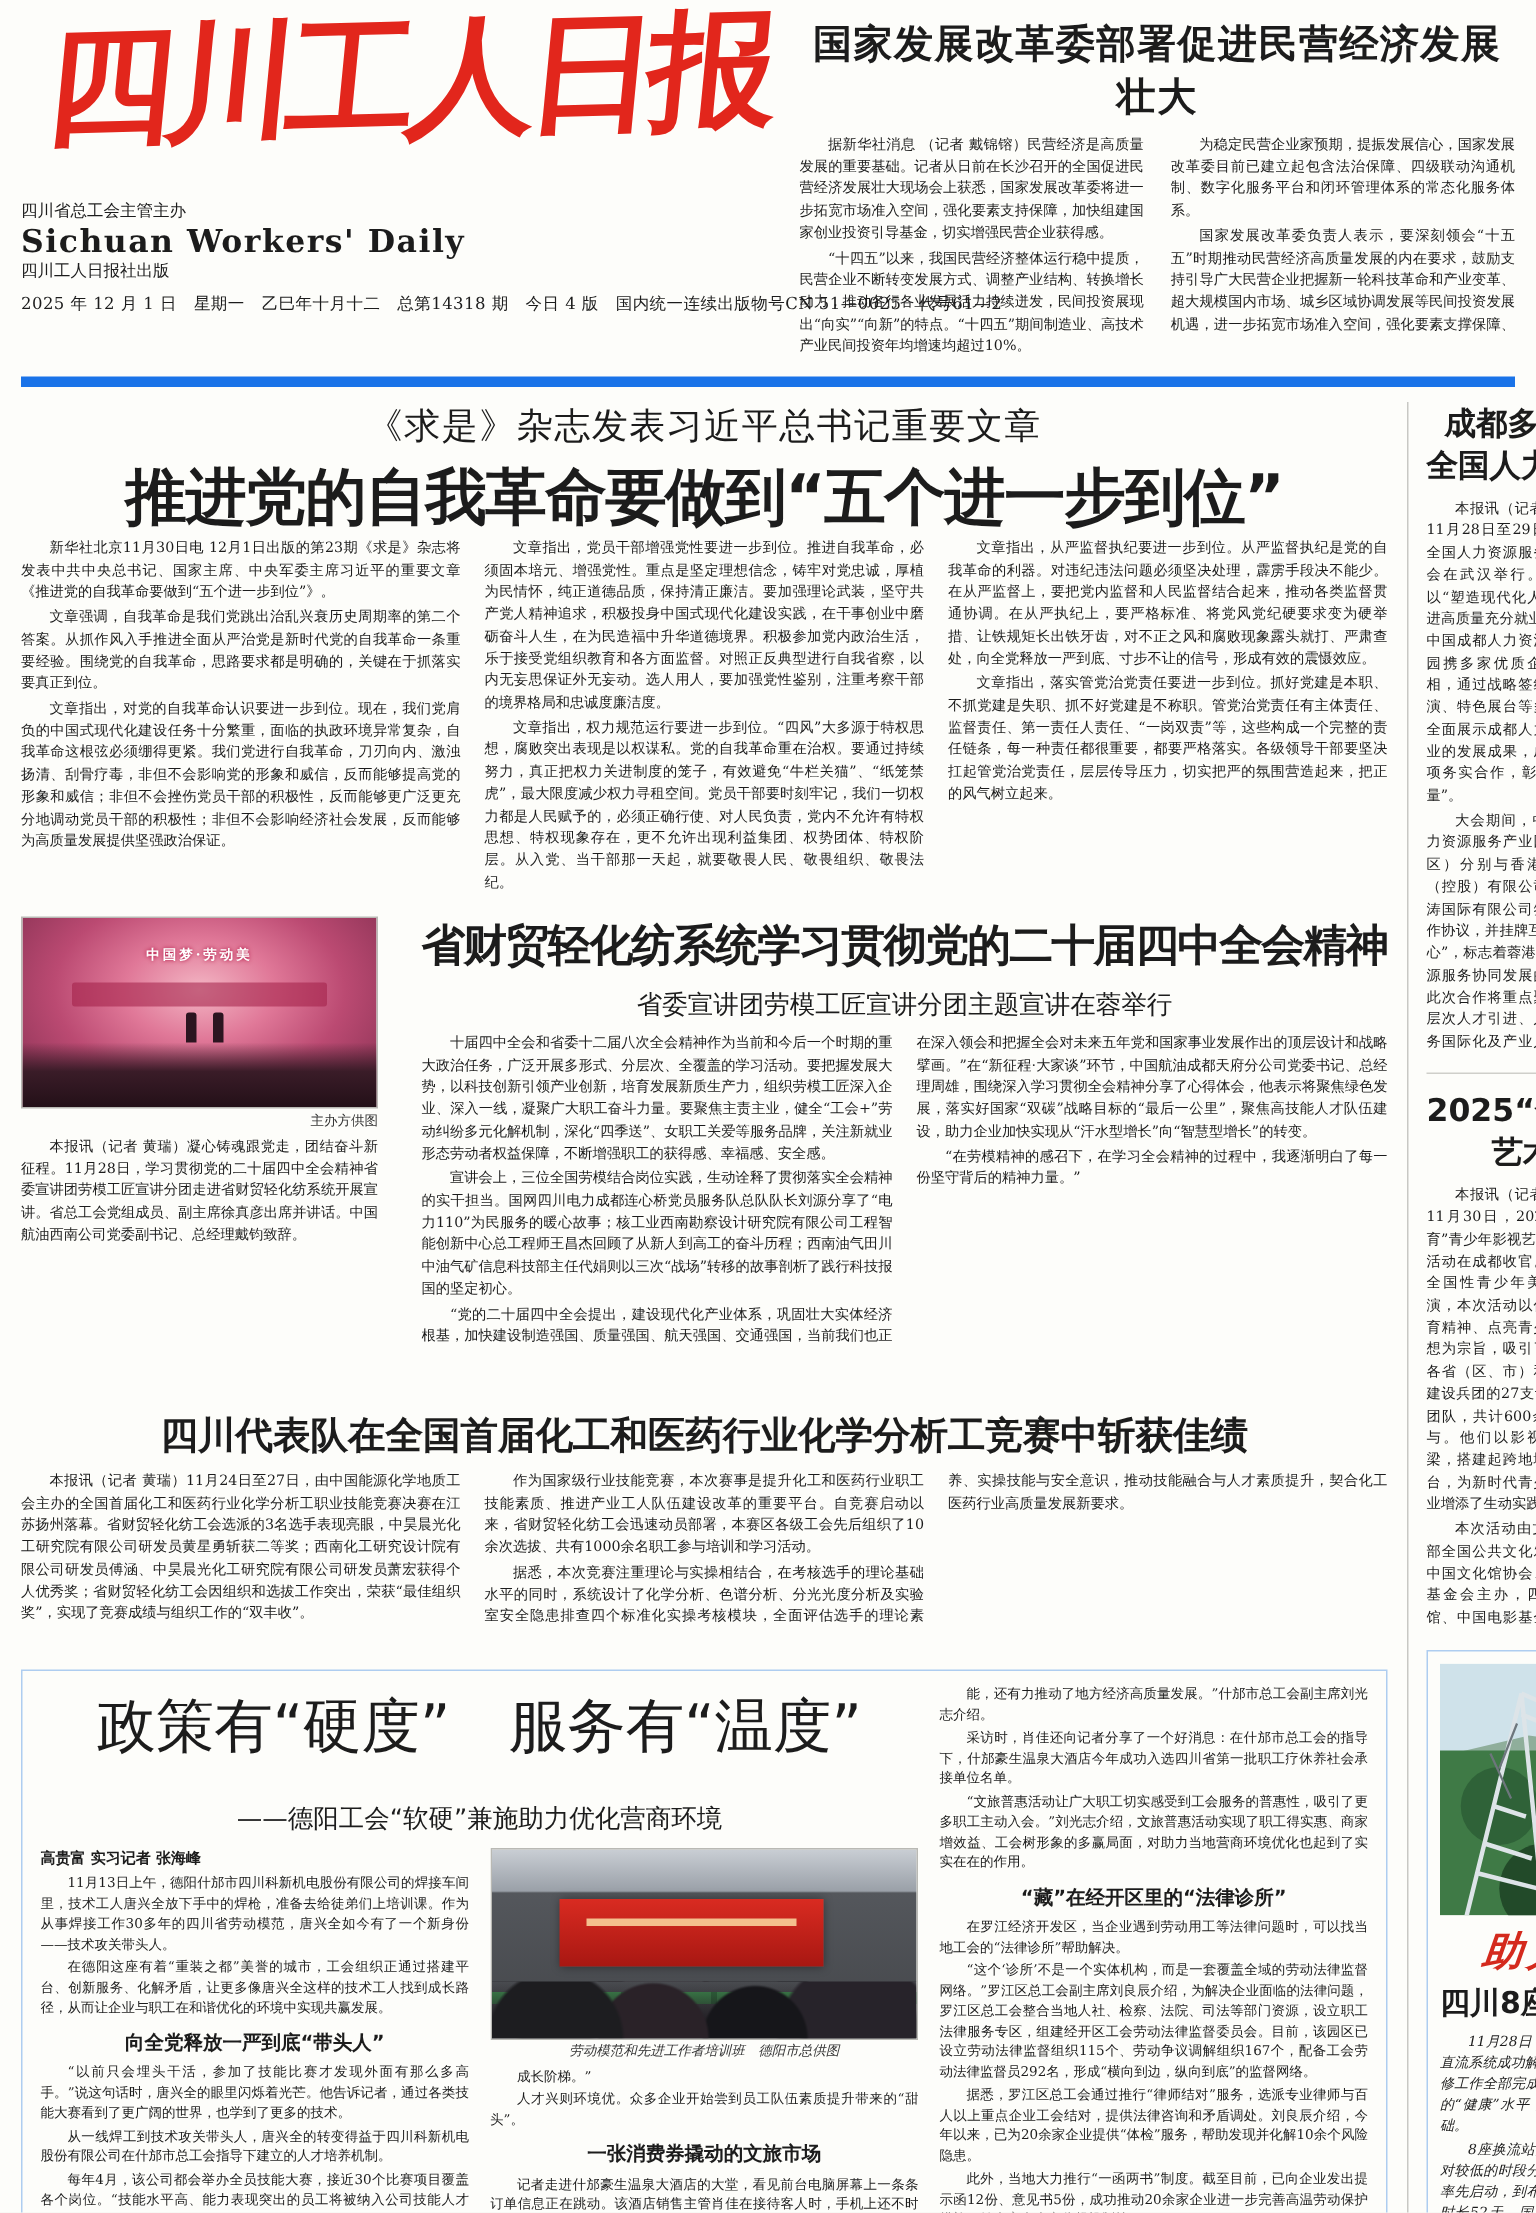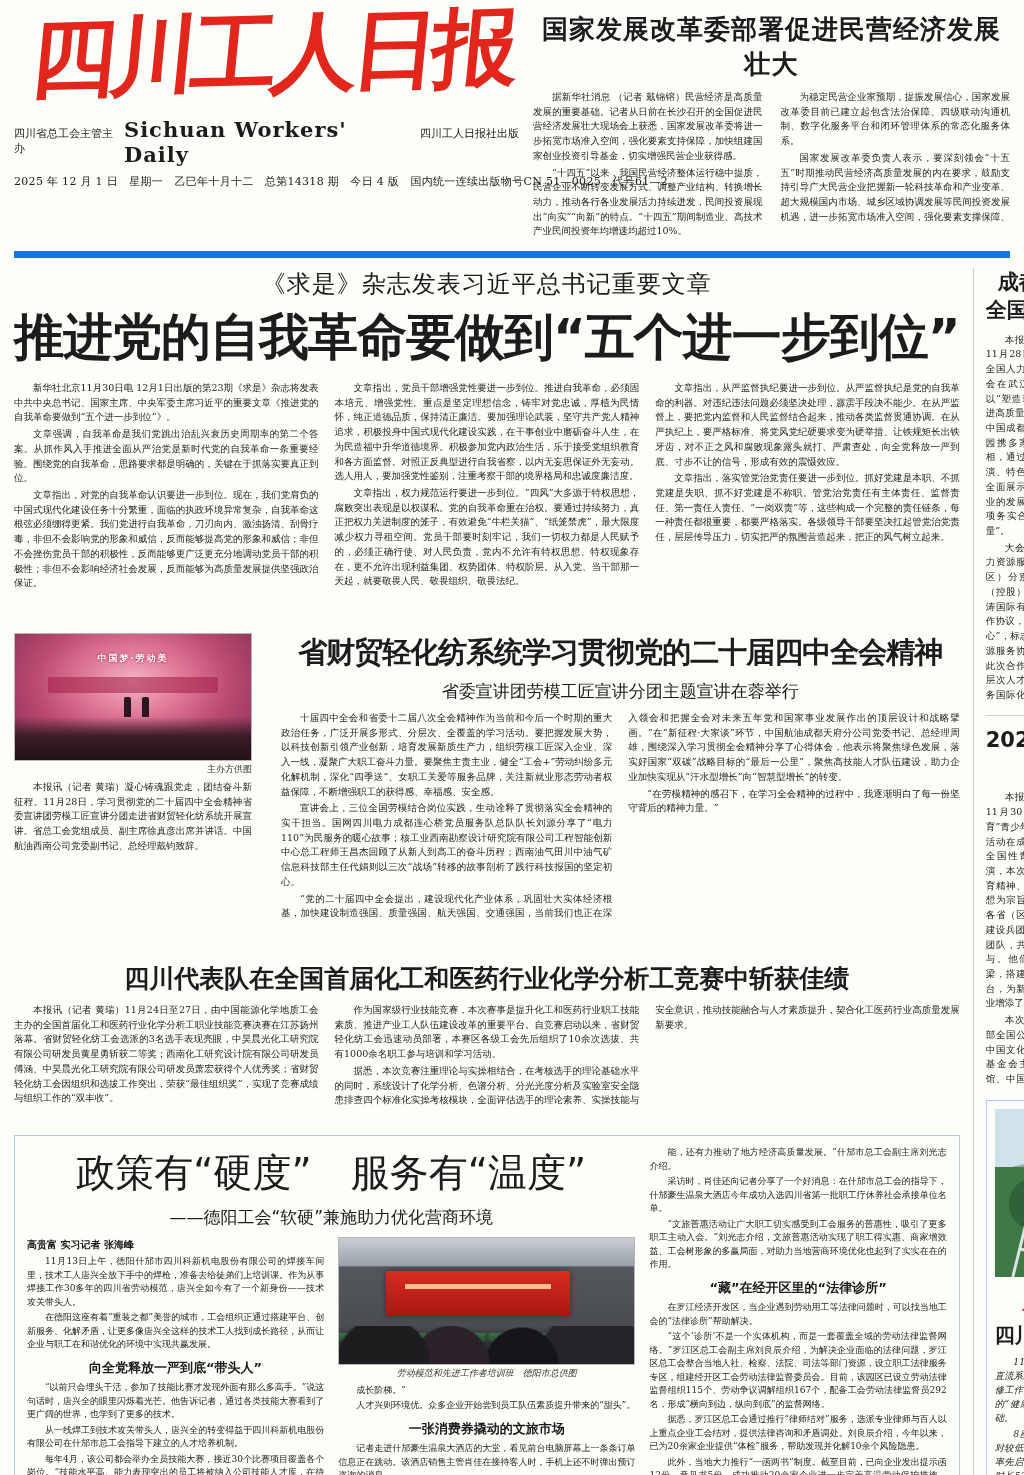--- a/index.html
+++ b/index.html
@@ -4,35 +4,35 @@
 <style>
   * { margin:0; padding:0; box-sizing:border-box; }
   body { background:#e8e8e4; font-family:"DejaVu Serif","Liberation Serif",serif; color:#1c1c1c; }
   .page { width:1024px; height:1475px; margin:0 auto; background:#fdfdfa; padding:10px 14px; overflow:hidden; position:relative; }
 
   
   .mast { display:grid; grid-template-columns:505px 1fr; column-gap:14px; }
   .mast-title { font-family:"DejaVu Sans","Liberation Sans",sans-serif; font-weight:900; color:#e2261c;
     font-size:86px; letter-spacing:-6px; line-height:1.15; text-align:center;
     transform:skewX(-7deg) rotate(-1.5deg); transform-origin:left bottom; white-space:nowrap; }
-  .mast-sub { display:flex; justify-content:space-between; align-items:baseline; margin-top:8px; font-size:11px; }
+  .mast-sub { display:flex; justify-content:space-between; align-items:baseline; margin-top:24px; font-size:11px;flex-direction:column; }
   .mast-en { font-weight:bold; font-size:21px; letter-spacing:1px; font-family:"DejaVu Serif",serif; }
   .dateline { font-size:11px; margin-top:7px; letter-spacing:.3px; white-space:nowrap; }
   .top-article h2 { font-family:"DejaVu Sans",sans-serif; font-weight:900; font-size:26px; text-align:center; margin:2px 0 8px; letter-spacing:1px; }
   .cols p, .paras p { text-indent:2em; text-align:justify; margin-bottom:2px; }
   .top-body { column-count:2; column-gap:18px; column-fill:auto; height:152px; overflow:hidden; font-size:9.5px; line-height:1.55; }
   .blue-bar { height:7px; background:#1a73e8; margin-top:9px; }
 
   
   .content { display:grid; grid-template-columns:1fr 268px; column-gap:13px; margin-top:10px; height:1230px; }
   .col-side { border-left:1px solid #c8c8c4; padding-left:12px; }
 
   
   .kicker { font-family:"DejaVu Sans",sans-serif; font-weight:400; font-size:24px; text-align:center; letter-spacing:1px; }
-  .main-headline { font-family:"DejaVu Sans",sans-serif; font-weight:900; font-size:50px; text-align:center; letter-spacing:-1px; margin:4px 0 10px; white-space:nowrap; }
+  .main-headline { font-family:"DejaVu Sans",sans-serif; font-weight:900; font-size:41px; text-align:center; letter-spacing:-1px; margin:4px 0 0; white-space:nowrap; }
   .cols3 { column-count:3; column-gap:16px; column-fill:auto; overflow:hidden; font-size:9.5px; line-height:1.55; }
   .main-body { height:238px; }
 
   
   .caimao { display:grid; grid-template-columns:238px 1fr; column-gap:29px; margin-top:14px; }
   .photo { position:relative; overflow:hidden; border:1px solid #b9b9b4; }
   .cf-photo { height:128px;
     background:radial-gradient(ellipse at 50% 38%, #f3b6c4 0%, #e07898 30%, #bb4a72 58%, #7e2c4d 100%); }
   .cf-banner { position:absolute; top:14%; left:8%; right:8%; text-align:center; color:#fff; font-size:9px; letter-spacing:2px; text-shadow:0 0 3px #a03; font-weight:bold; }
   .cf-strip { position:absolute; top:34%; left:14%; right:14%; height:16px; background:rgba(160,30,70,.55); border-radius:2px; }
@@ -49,21 +49,21 @@
   
   .chem { margin-top:14px; }
   .chem h2 { font-family:"DejaVu Sans",sans-serif; font-weight:900; font-size:25px; text-align:center; letter-spacing:0; margin-bottom:8px; white-space:nowrap; }
   .chem-body { height:118px; }
 
   
   .deyang { margin-top:14px; border:1px solid #aecdf0; padding:10px 12px 8px; height:532px; overflow:hidden; }
   .dy-grid { display:grid; grid-template-columns:1fr 1fr 1fr; grid-template-rows:auto 1fr; column-gap:14px; height:100%; }
   .dy-head { grid-column:1/3; text-align:center; }
   .dy-head h1 { font-family:"DejaVu Sans",sans-serif; font-weight:400; font-size:39px; letter-spacing:0; }
-  .dy-sub { font-size:17px; margin:6px 0 8px; font-family:"DejaVu Sans",sans-serif; }
+  .dy-sub { font-size:17px; margin:23px 0 8px; font-family:"DejaVu Sans",sans-serif; }
   .dy-col { overflow:hidden; font-size:9px; line-height:1.5; }
   .dy-c3 { grid-column:3; grid-row:1/3; display:flex; flex-direction:column; }
   .dy-c3 .paras { flex:1; overflow:hidden; }
   .byline { font-weight:bold; font-size:10px; margin-bottom:0; font-family:"DejaVu Sans",sans-serif; }
   .paras h4 { font-family:"DejaVu Sans",sans-serif; font-size:13px; text-align:center; margin:6px 0 4px; font-weight:900; }
   .dy-photo { height:128px; background:linear-gradient(180deg,#c9ced4 0%, #9aa0a8 22%, #54575c 23%, #434549 100%); }
   .ph-screen { position:absolute; left:16%; top:26%; width:62%; height:36%; background:linear-gradient(180deg,#d92b21,#a81712); box-shadow:0 0 6px rgba(0,0,0,.4); }
   .ph-screen-text { position:absolute; top:30%; left:10%; right:10%; height:5px; background:rgba(255,230,170,.8); }
   .ph-tables { position:absolute; left:0; right:0; bottom:18%; height:8px; background:repeating-linear-gradient(90deg,#3f8f4f 0 26px, #2e6e3c 26px 30px); }
   .ph-crowd { position:absolute; left:0; right:0; bottom:0; height:30%;

